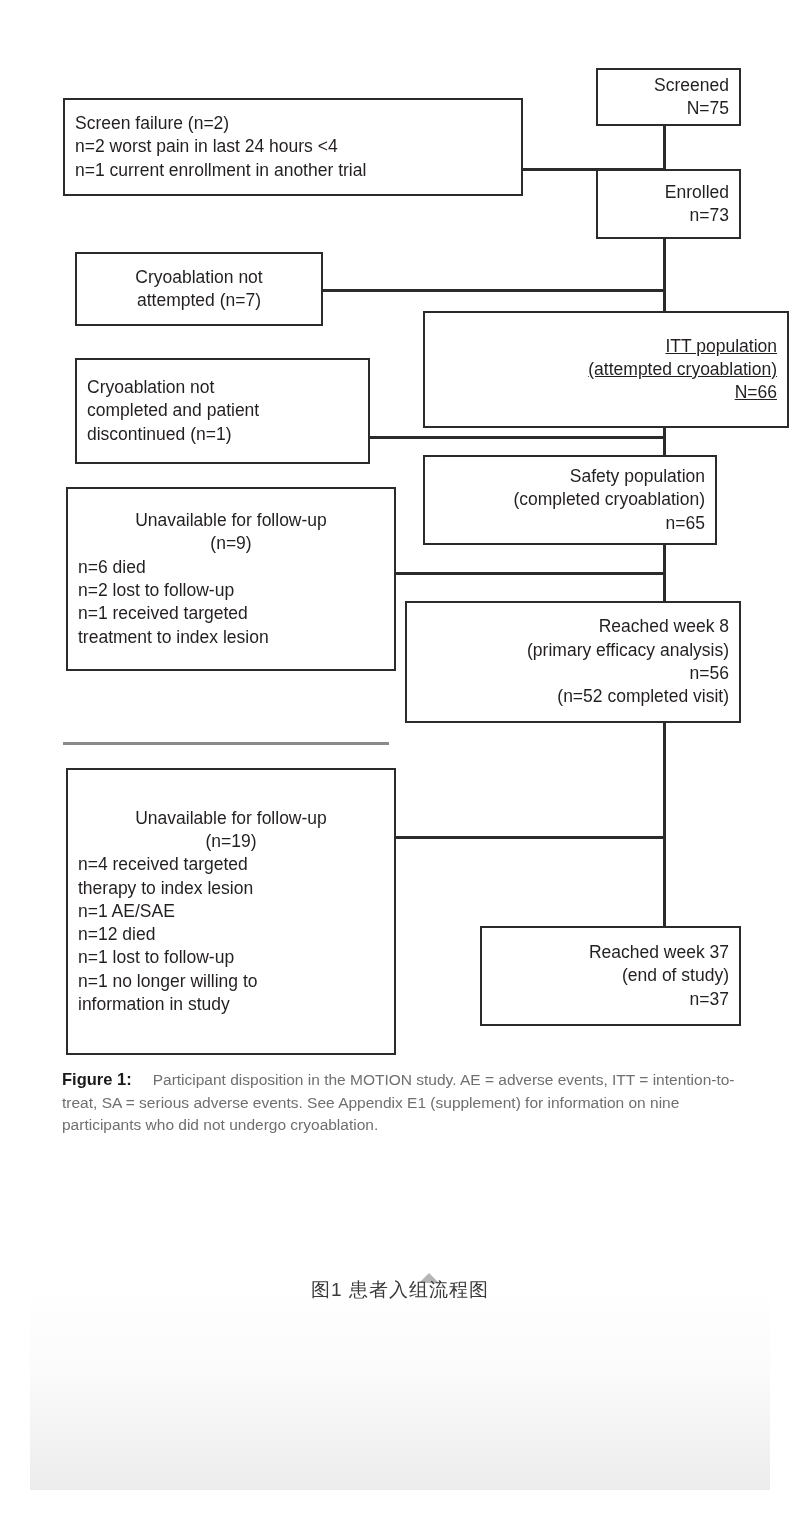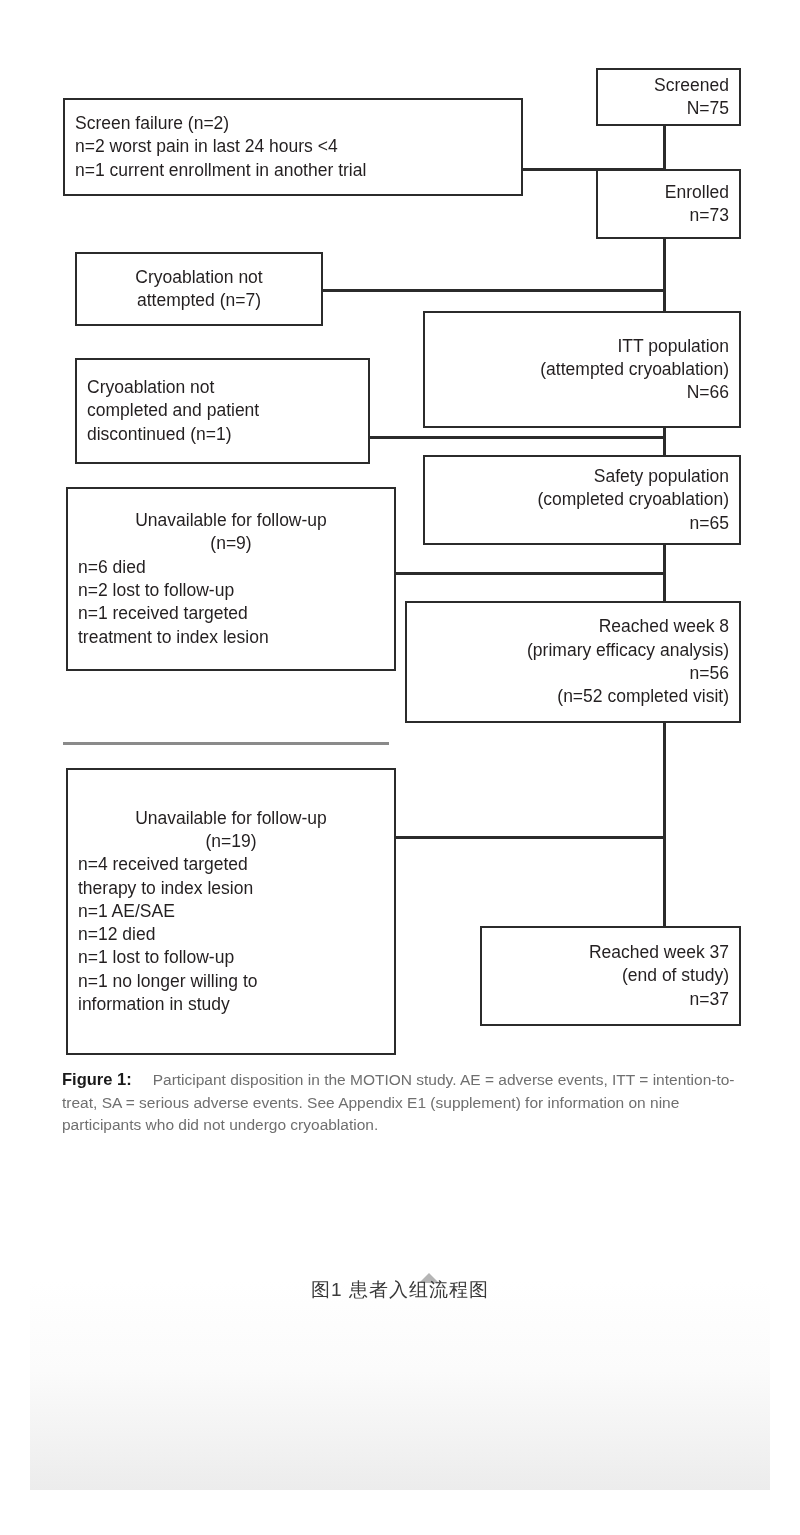--- a/index.html
+++ b/index.html
@@ -158,33 +158,33 @@
     <div class="node right" style="left:566px; top:169px; width:145px; height:70px;">
       <span class="hdr">Enrolled</span>
       <span class="hdr">n=73</span>
     </div>
 
     <div class="node center" style="left:45px; top:252px; width:248px; height:74px;">
       <span class="hdr">Cryoablation not</span>
       <span class="hdr">attempted (n=7)</span>
     </div>
 
-    <div class="node right" style="left:393px; top:311px; width:318px; height:117px;">
+    <div class="node right" style="left:393px; top:311px; width:366px; height:117px;text-decoration:underline;">
       <span class="hdr">ITT population</span>
       <span class="hdr">(attempted cryoablation)</span>
       <span class="hdr">N=66</span>
     </div>
 
     <div class="node left" style="left:45px; top:358px; width:295px; height:106px;">
       <span class="lst">Cryoablation not</span>
       <span class="lst">completed and patient</span>
       <span class="lst">discontinued (n=1)</span>
     </div>
 
-    <div class="node right" style="left:393px; top:455px; width:318px; height:90px;">
+    <div class="node right" style="left:393px; top:455px; width:294px; height:90px;">
       <span class="hdr">Safety population</span>
       <span class="hdr">(completed cryoablation)</span>
       <span class="hdr">n=65</span>
     </div>
 
     <div class="node center" style="left:36px; top:487px; width:330px; height:184px;">
       <span class="hdr">Unavailable for follow-up</span>
       <span class="hdr">(n=9)</span>
       <span class="lst">n=6 died</span>
       <span class="lst">n=2 lost to follow-up</span>

